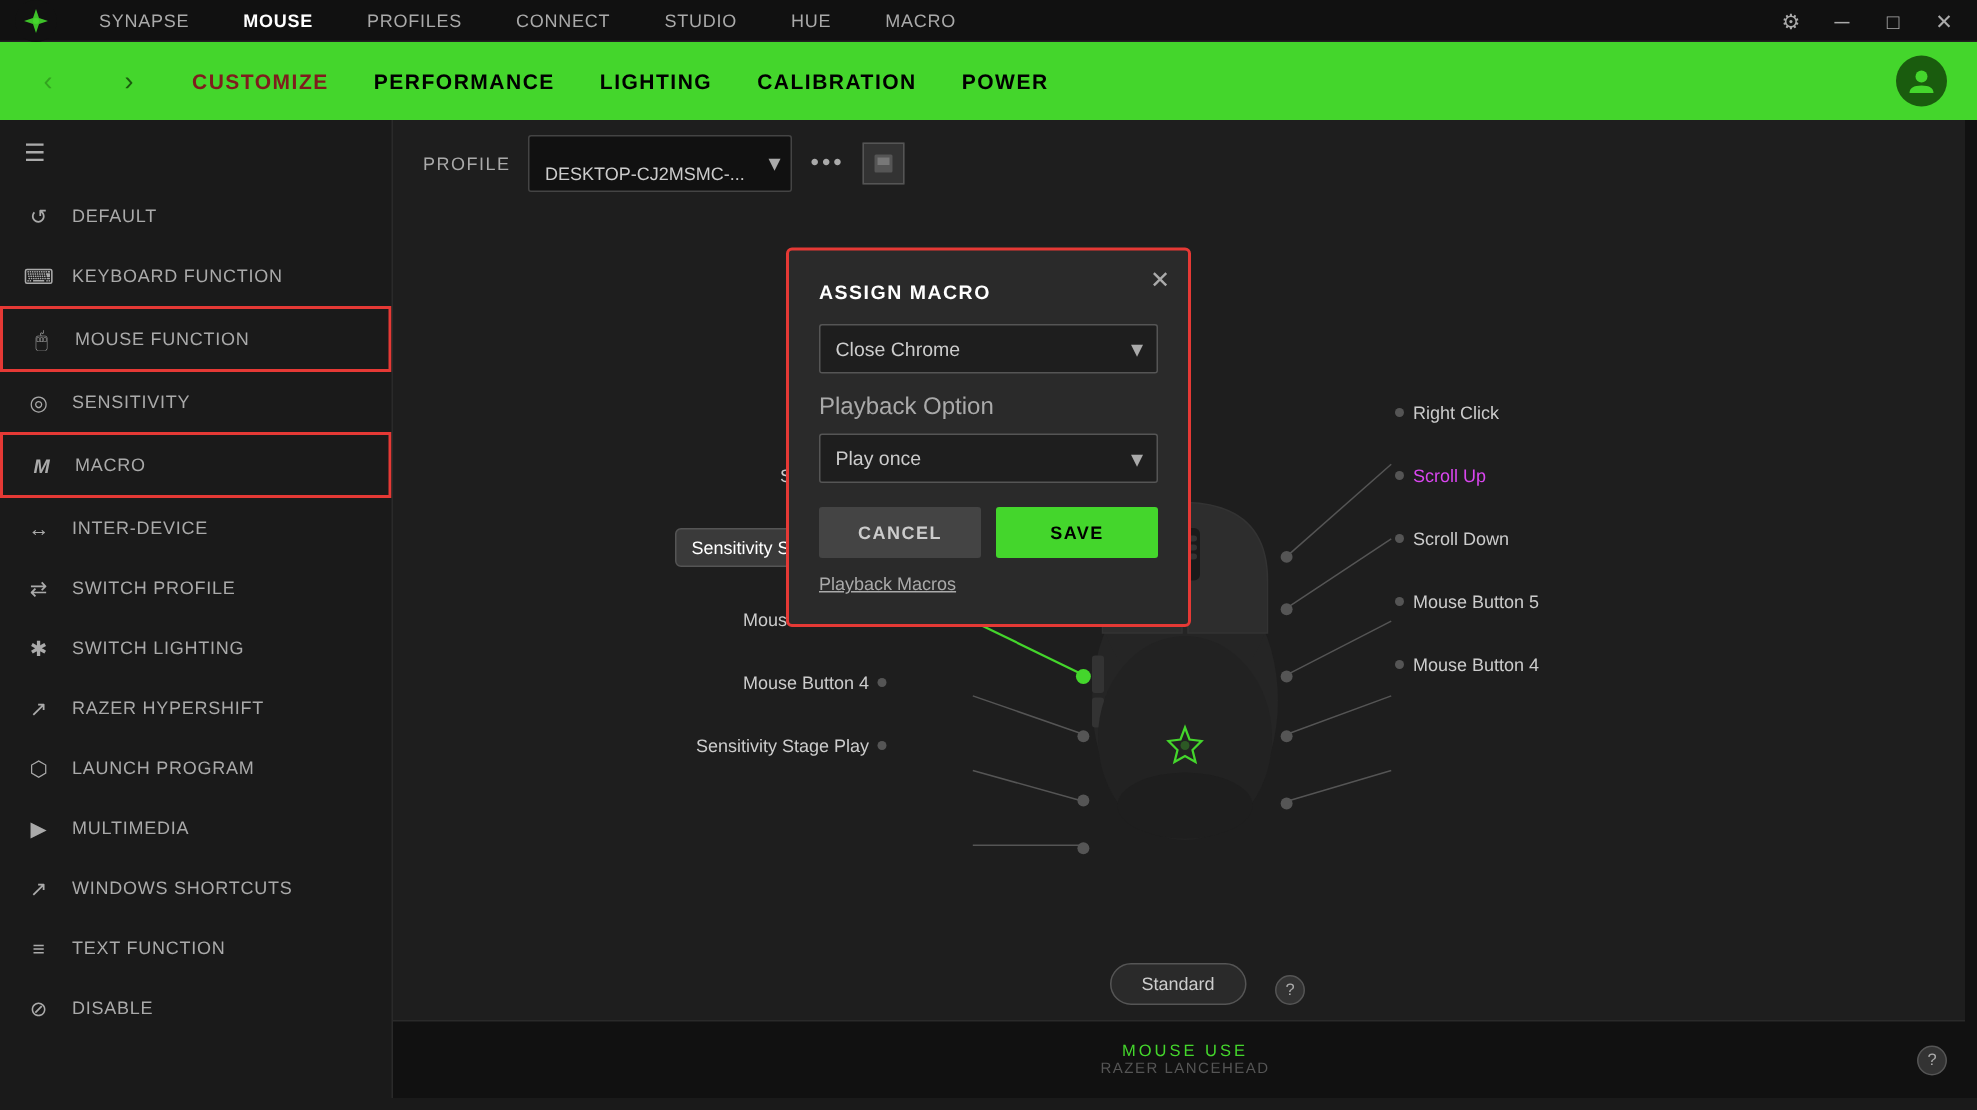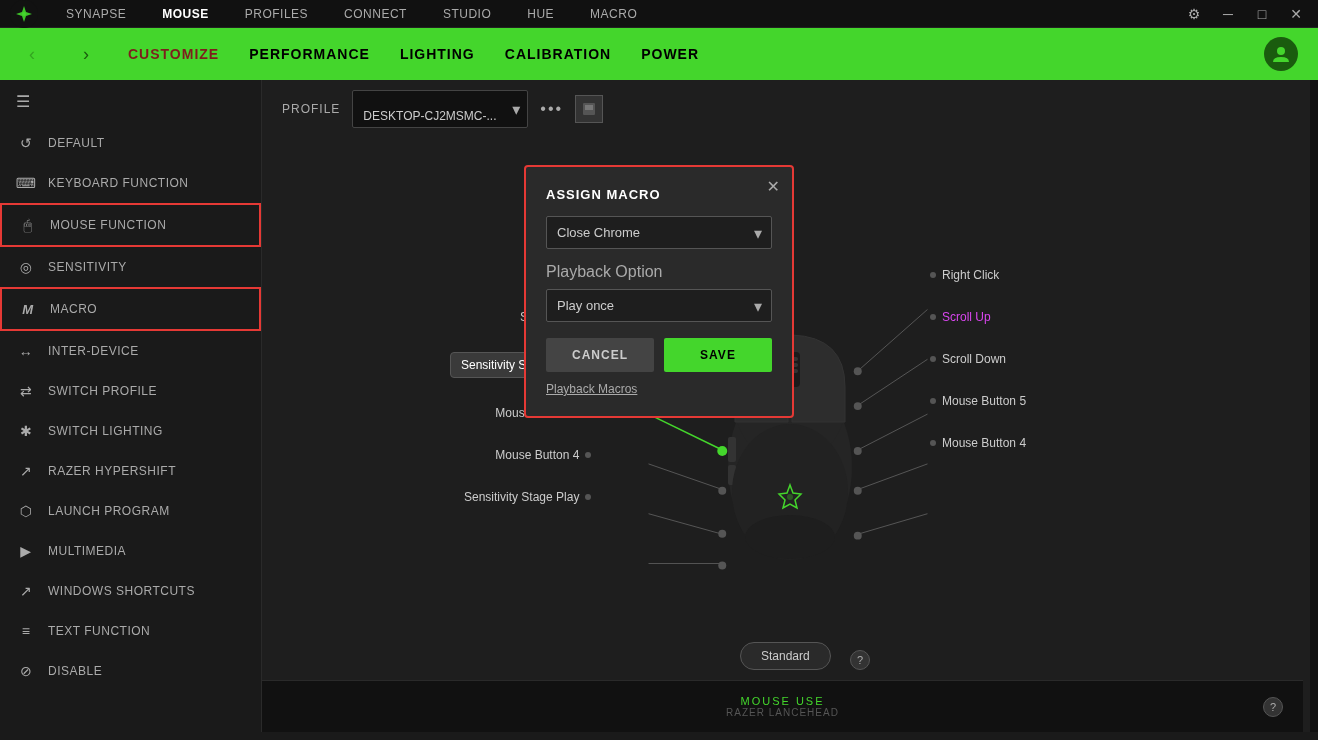--- a/index.html
+++ b/index.html
@@ -246,21 +246,21 @@
       font-size: 11px;
       color: #aaa;
       cursor: pointer;
     }
 
     
     .bottom-bar {
       position: absolute;
       bottom: 0;
       left: 0;
-      right: 15px;
+      right: 0;
       height: 52px;
       background: #111;
       border-top: 1px solid #2a2a2a;
       display: flex;
       align-items: center;
       justify-content: center;
       flex-direction: column;
     }
     .bottom-bar-title {
       font-size: 11px;

